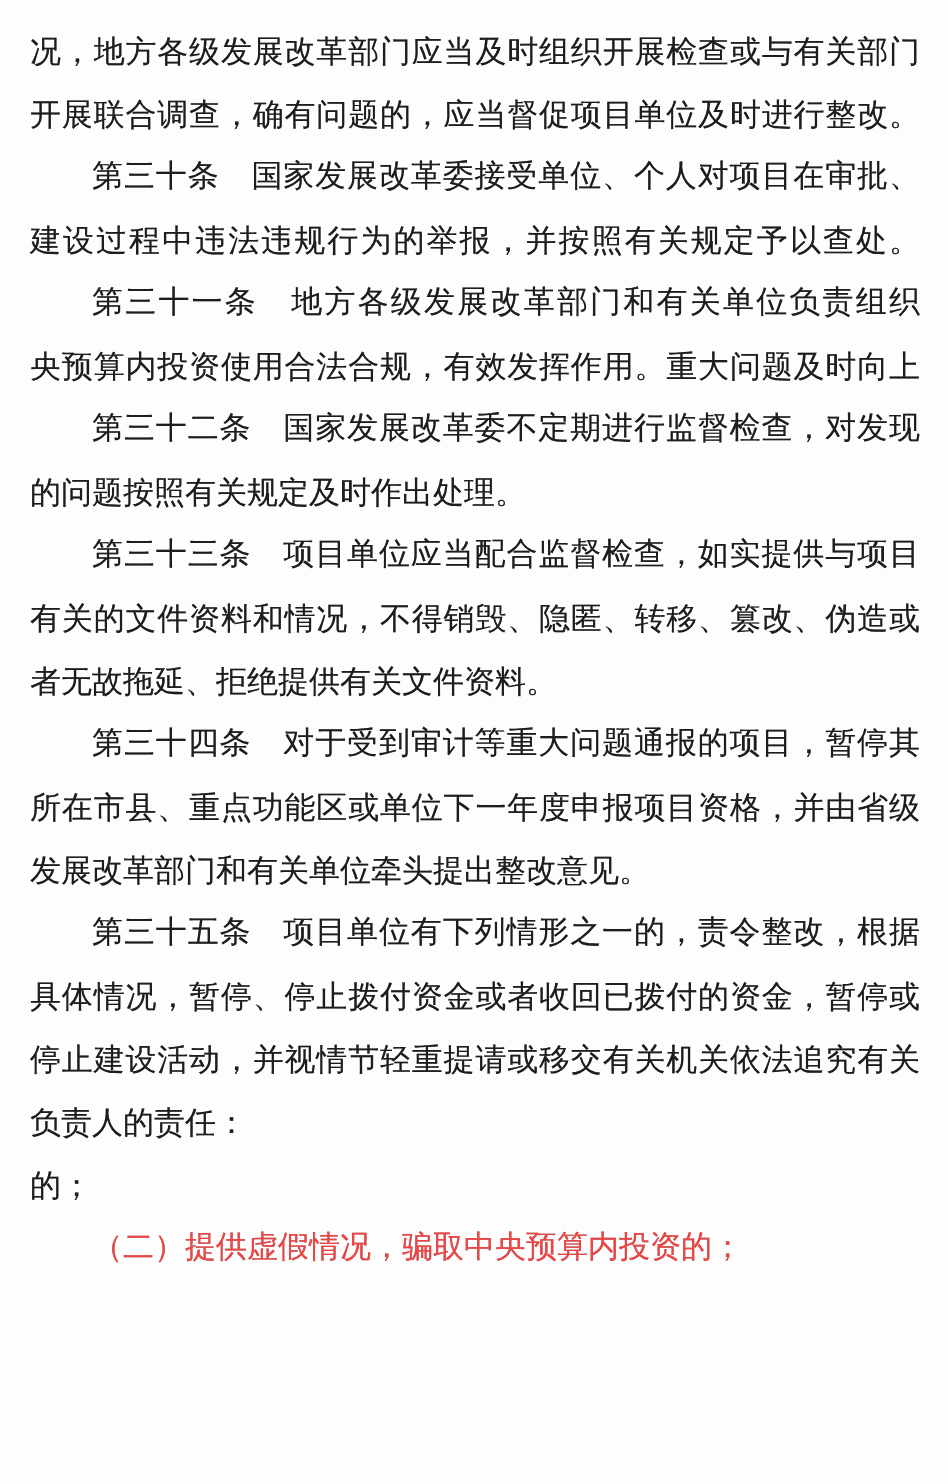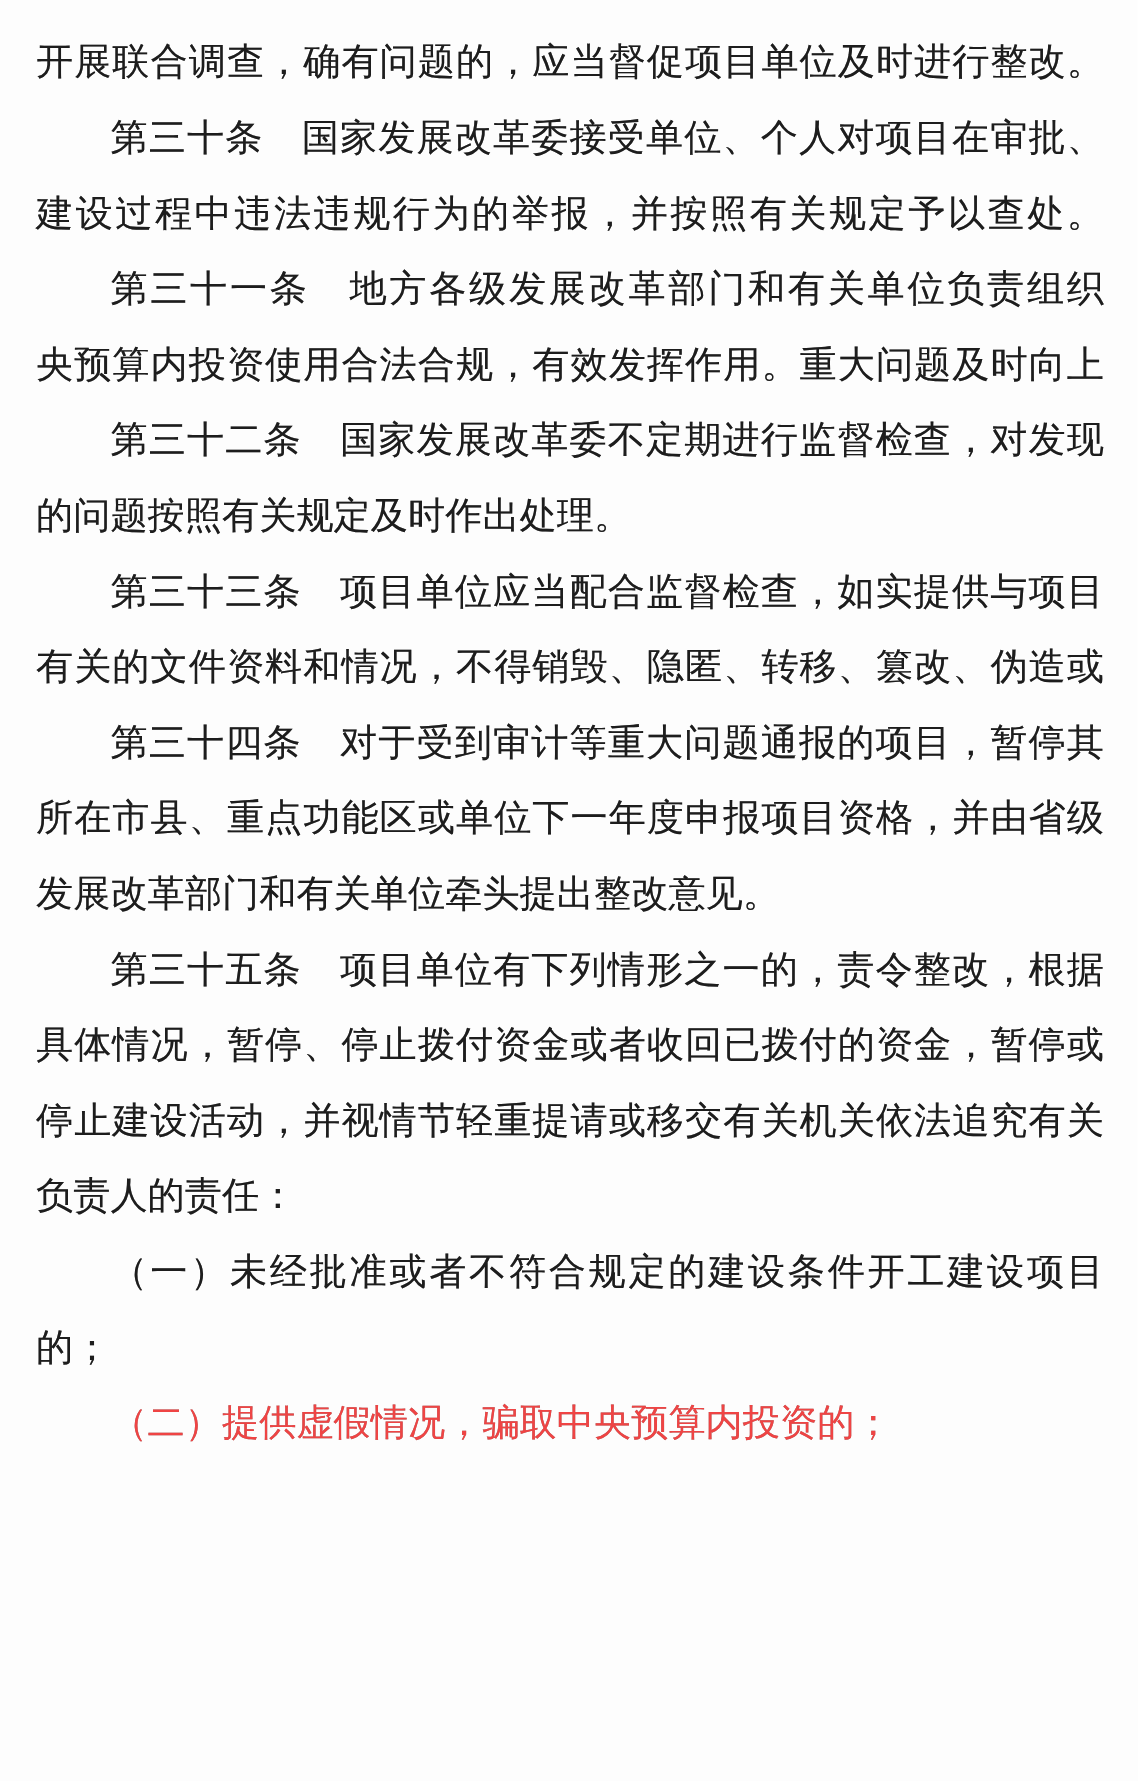--- a/index.html
+++ b/index.html
@@ -32,41 +32,43 @@
     
     text-shadow: 0 0 0.4px rgba(40,40,40,0.55);
   }
   .line.fill {
     text-align: justify;
     text-align-last: justify;
     text-justify: inter-character;
   }
   .line.indent {
     text-indent: 2em;
+    font-family: Liberation Mono, monospace;
   }
 </style>
 </head>
 <body>
 
 <div class="page" style="background: rgb(253, 253, 253);">
   <div class="text-block">
 
+  <div class="line fill" style="color: rgb(29, 29, 29);">况，地方各级发展改革部门应当及时组织开展检查或与有关部门</div>
       <div class="line fill" style="color: rgb(29, 29, 29);">开展联合调查，确有问题的，应当督促项目单位及时进行整改。</div>
       <div class="line indent fill" style="color: rgb(29, 29, 29);">第三十条　国家发展改革委接受单位、个人对项目在审批、</div>
       <div class="line fill" style="color: rgb(29, 29, 29);">建设过程中违法违规行为的举报，并按照有关规定予以查处。</div>
       <div class="line indent fill" style="color: rgb(29, 29, 29);">第三十一条　地方各级发展改革部门和有关单位负责组织</div>
       <div class="line fill" style="color: rgb(29, 29, 29);">央预算内投资使用合法合规，有效发挥作用。重大问题及时向上</div>
       <div class="line indent fill" style="color: rgb(29, 29, 29);">第三十二条　国家发展改革委不定期进行监督检查，对发现</div>
       <div class="line" style="color: rgb(29, 29, 29);">的问题按照有关规定及时作出处理。</div>
       <div class="line indent fill" style="color: rgb(29, 29, 29);">第三十三条　项目单位应当配合监督检查，如实提供与项目</div>
       <div class="line fill" style="color: rgb(29, 29, 29);">有关的文件资料和情况，不得销毁、隐匿、转移、篡改、伪造或</div>
+      <div class="line" style="color: rgb(29, 29, 29);">者无故拖延、拒绝提供有关文件资料。</div>
       <div class="line indent fill" style="color: rgb(29, 29, 29);">第三十四条　对于受到审计等重大问题通报的项目，暂停其</div>
       <div class="line fill" style="color: rgb(29, 29, 29);">所在市县、重点功能区或单位下一年度申报项目资格，并由省级</div>
       <div class="line" style="color: rgb(29, 29, 29);">发展改革部门和有关单位牵头提出整改意见。</div>
       <div class="line indent fill" style="color: rgb(29, 29, 29);">第三十五条　项目单位有下列情形之一的，责令整改，根据</div>
       <div class="line fill" style="color: rgb(29, 29, 29);">具体情况，暂停、停止拨付资金或者收回已拨付的资金，暂停或</div>
       <div class="line fill" style="color: rgb(29, 29, 29);">停止建设活动，并视情节轻重提请或移交有关机关依法追究有关</div>
       <div class="line" style="color: rgb(29, 29, 29);">负责人的责任：</div>
-      <div class="line indent fill" style="color: rgb(29, 29, 29);">（一）未经批准或者不符合规定的建设条件开工建设项目</div>
       <div class="line" style="color: rgb(29, 29, 29);">的；</div>
       <div class="line indent" style="color: #ef4444;">（二）提供虚假情况，骗取中央预算内投资的；</div>
     </div>
 </div>
 
 </body></html>

